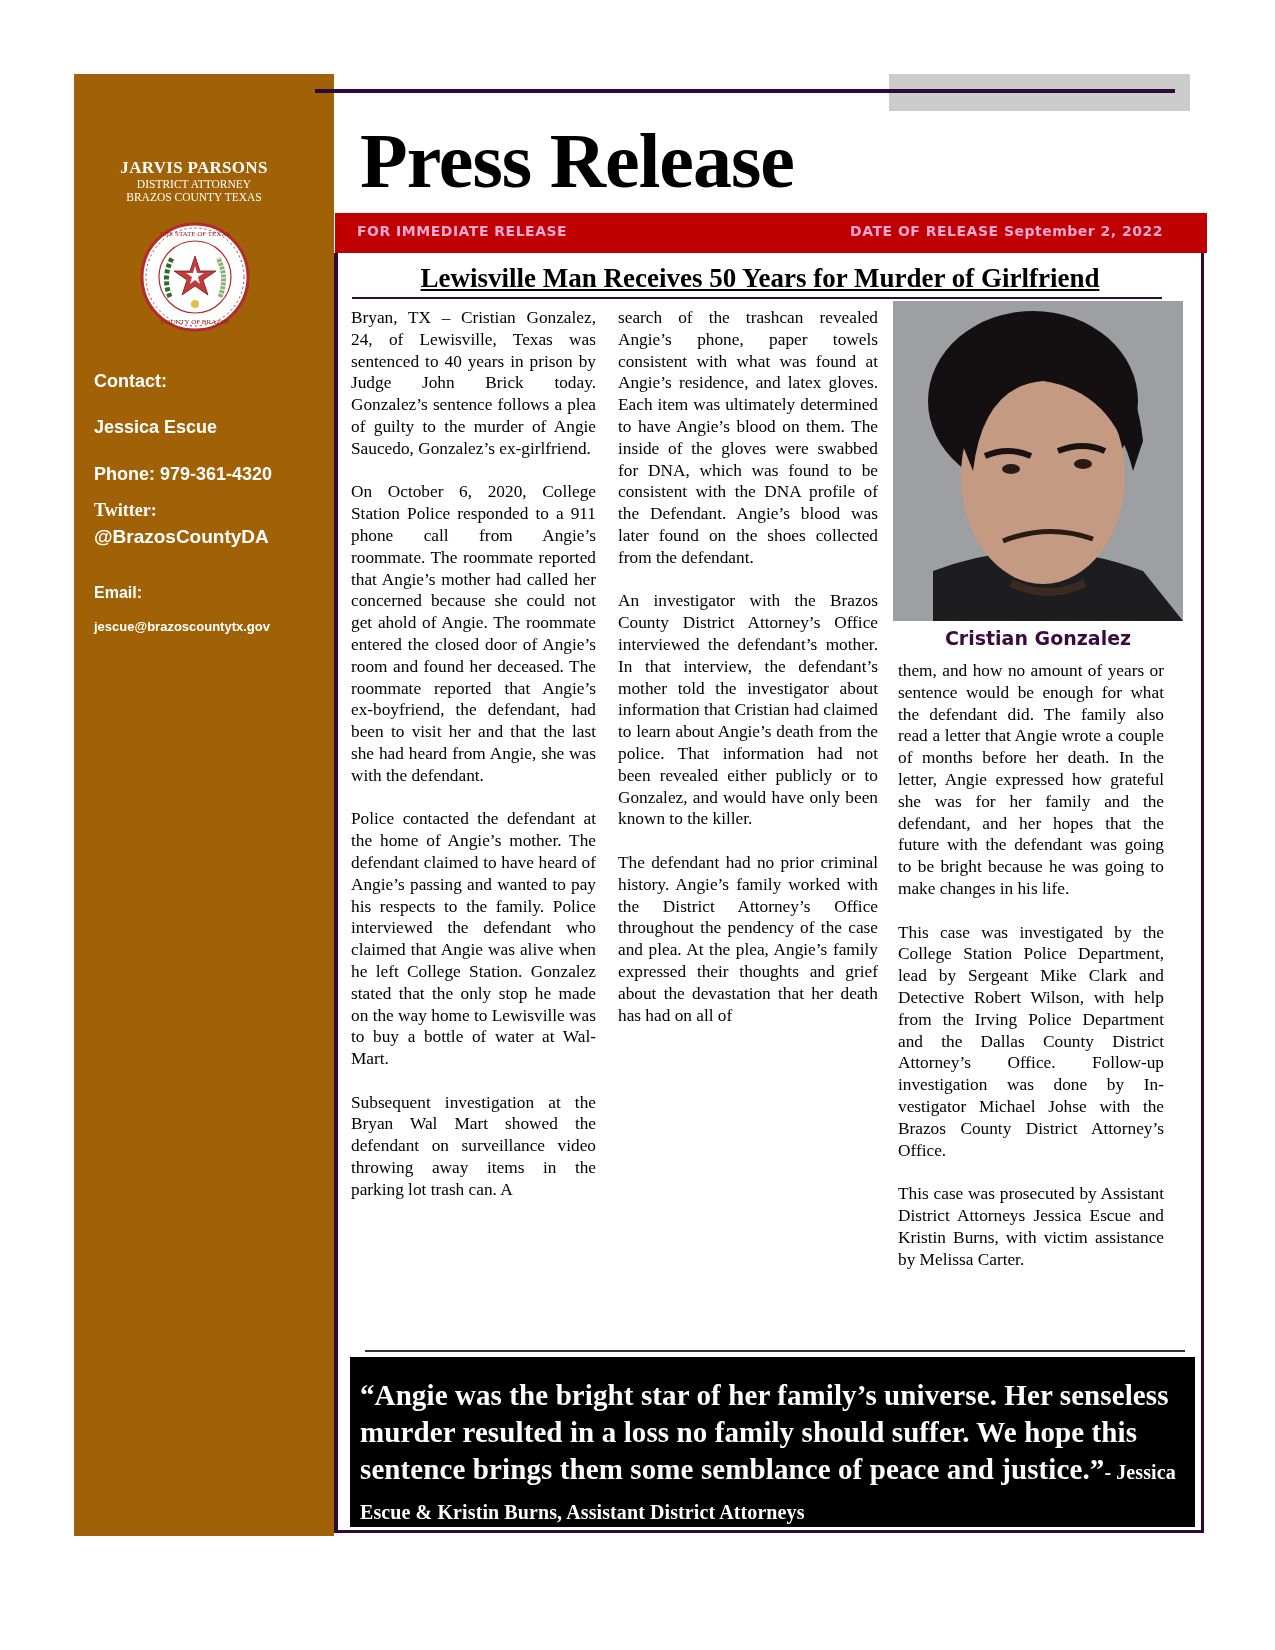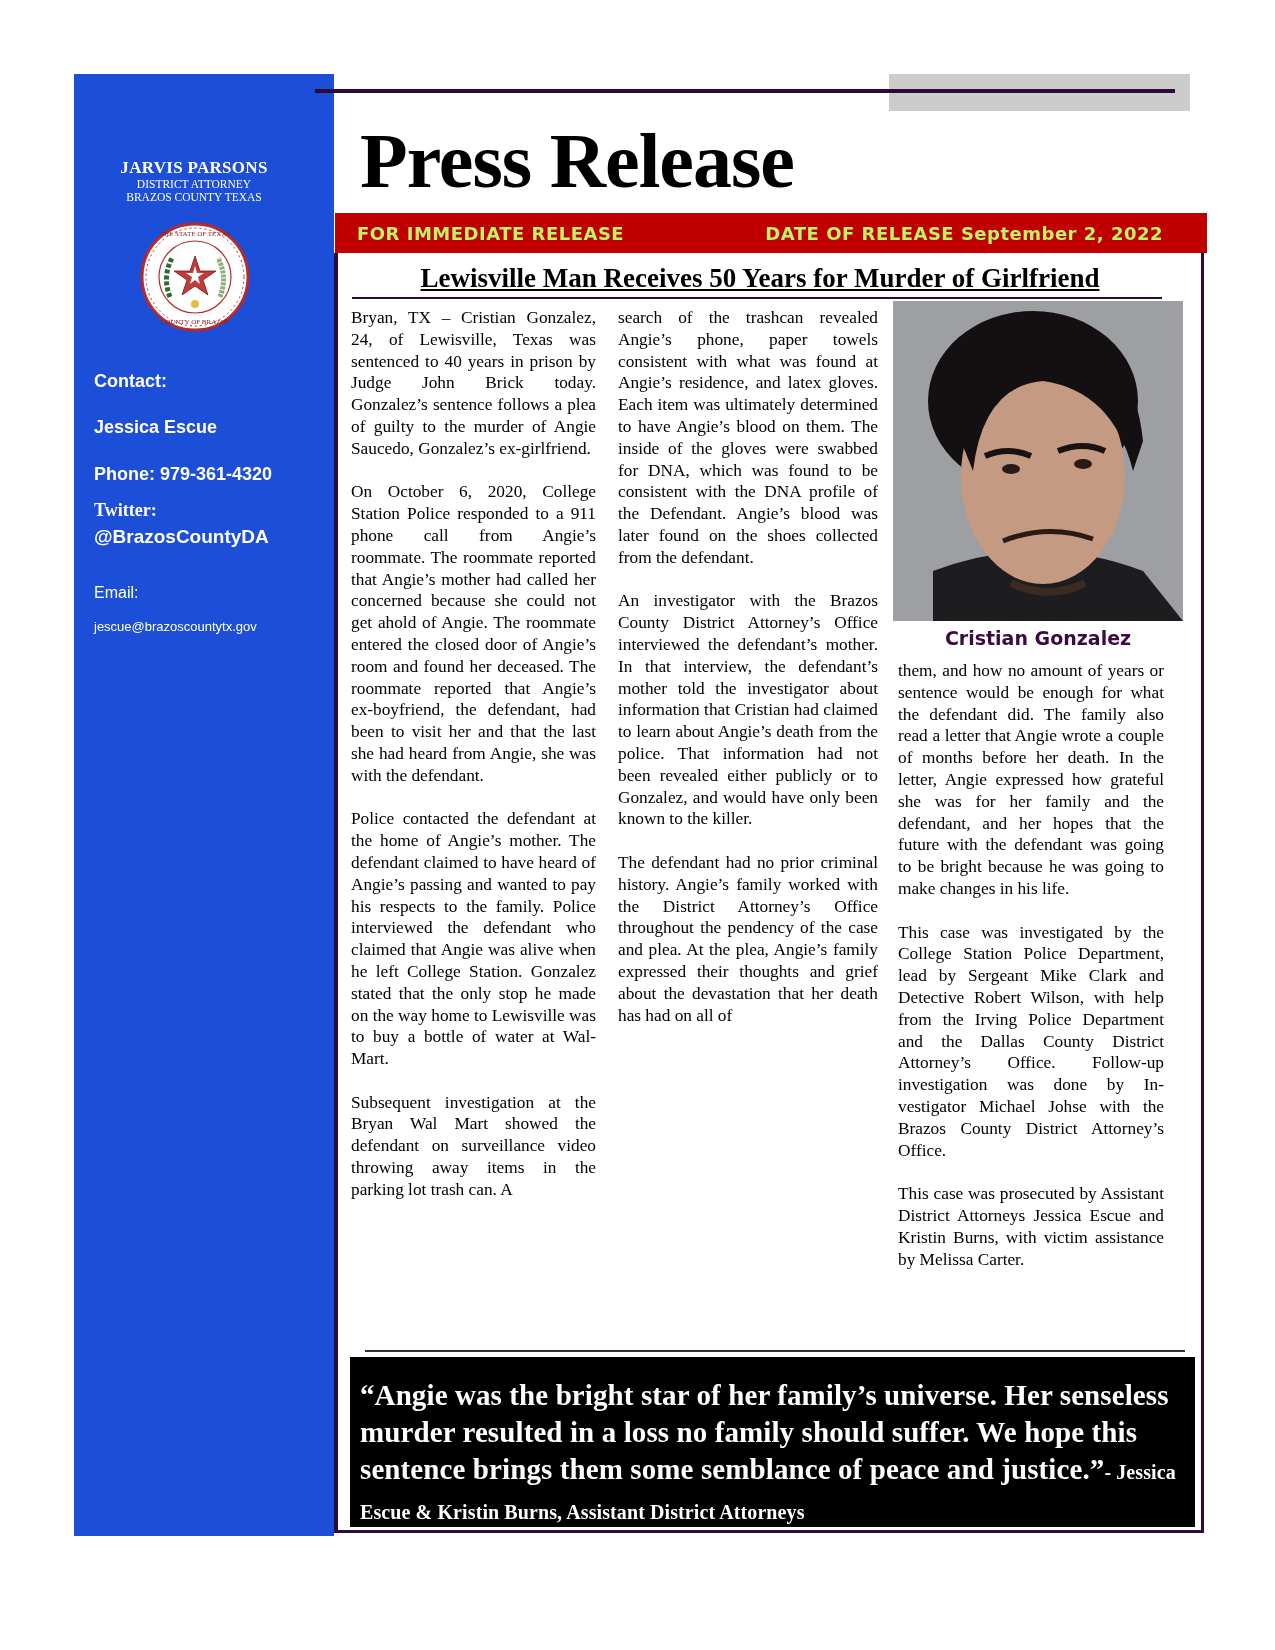--- a/index.html
+++ b/index.html
@@ -1,33 +1,33 @@
 <!DOCTYPE html>
 <html><head>
 <meta charset="utf-8">
 <style>
   html, body { margin: 0; padding: 0; background: #ffffff; }
   body { width: 1275px; height: 1650px; position: relative; overflow: hidden; font-family: "Liberation Serif", serif; color: #000; }
 
   
-  .sidebar { position: absolute; left: 74px; top: 74px; width: 260px; height: 1462px; background: #1d4ed8; color: #fff; }
+  .sidebar { position: absolute; left: 74px; top: 74px; width: 260px; height: 1462px; background: #a16207; color: #fff; }
   .sb-name { position: absolute; top: 84px; left: 0; width: 240px; text-align: center; font-family: "Liberation Serif", serif; font-weight: bold; font-size: 17px; letter-spacing: 0.3px; }
   .sb-title { position: absolute; top: 104px; left: 0; width: 240px; text-align: center; font-family: "Liberation Serif", serif; font-size: 11.5px; line-height: 13px; }
   .seal { position: absolute; left: 66px; top: 148px; width: 110px; height: 110px; }
   .contact { position: absolute; left: 20px; font-family: "Liberation Sans", sans-serif; font-weight: bold; font-size: 18px; color: #fff; }
   .contact.serif { font-family: "Liberation Serif", serif; }
-  .contact.light { font-weight: normal; }
+  .contact.light { font-weight: bold; }
 
   
   .top-gray { position: absolute; left: 889px; top: 74px; width: 301px; height: 37px; background: #cccccc; }
   .top-line { position: absolute; left: 315px; top: 89px; width: 860px; height: 4px; background: #2d0a3a; }
 
   .title { position: absolute; left: 360px; top: 106px; font-family: "Liberation Serif", serif; font-weight: bold; font-size: 78px; letter-spacing: -1px; line-height: 1; margin-top: 16px; }
 
-  .redbar { position: absolute; left: 335px; top: 213px; width: 872px; height: 40px; background: #c00000; color: #bef264; font-family: "DejaVu Sans", sans-serif; font-weight: bold; font-size: 18px; text-align: right; }
+  .redbar { position: absolute; left: 335px; top: 213px; width: 872px; height: 40px; background: #c00000; color: #f9a8d4; font-family: "DejaVu Sans", sans-serif; font-weight: bold; font-size: 14px; text-align: right; }
   .redbar .left { position: absolute; left: 22px; top: 10px; letter-spacing: 0.5px; }
   .redbar .right { position: absolute; right: 44px; top: 10px; letter-spacing: 0.5px; }
 
   
   .frame { position: absolute; left: 334px; top: 253px; width: 870px; height: 1280px; border-left: 4px solid #2d0a3a; border-right: 3px solid #2d0a3a; border-bottom: 3px solid #2d0a3a; box-sizing: border-box; }
 
   .headline { position: absolute; left: 355px; top: 262px; width: 810px; text-align: center; font-family: "Liberation Serif", serif; font-weight: bold; font-size: 27px; line-height: 32px; text-decoration: underline; }
   .headline-rule { position: absolute; left: 352px; top: 297px; width: 810px; height: 2px; background: #2d0a3a; }
 
   .col { position: absolute; font-family: "Liberation Serif", serif; font-size: 17.3px; line-height: 21.8px; text-align: justify; hyphens: manual; }

